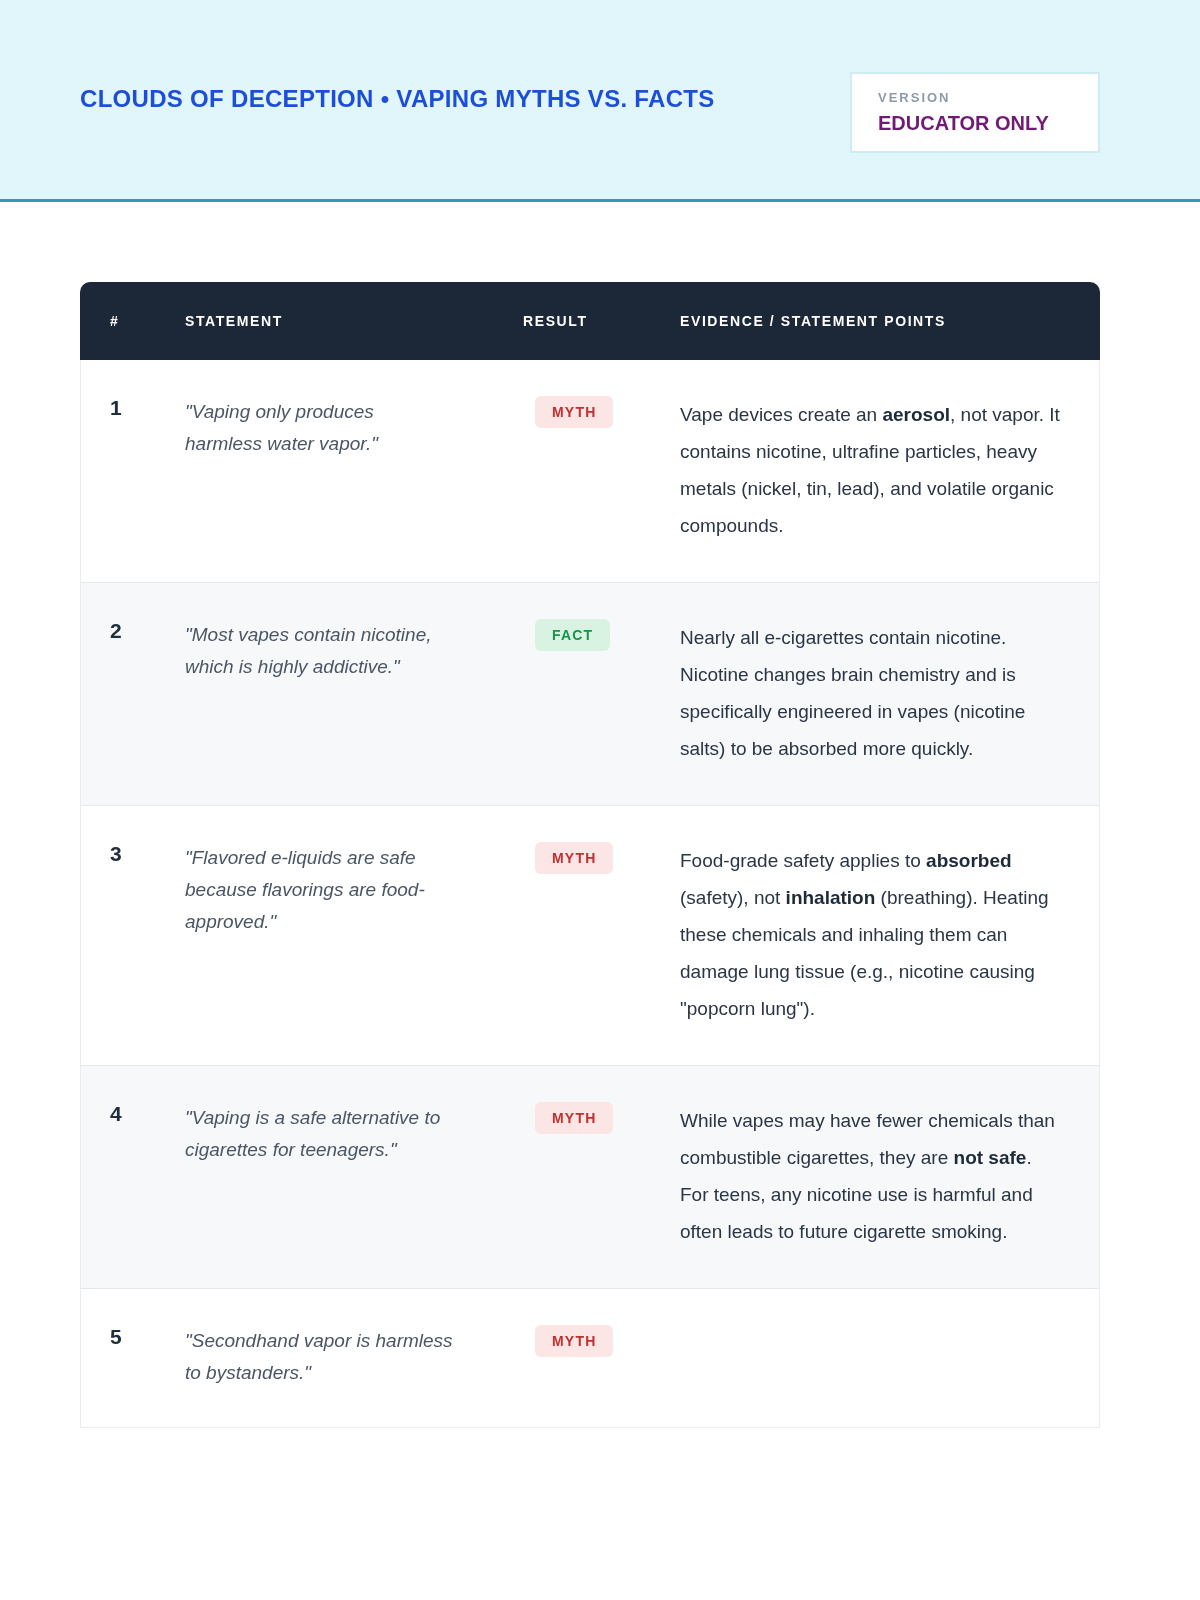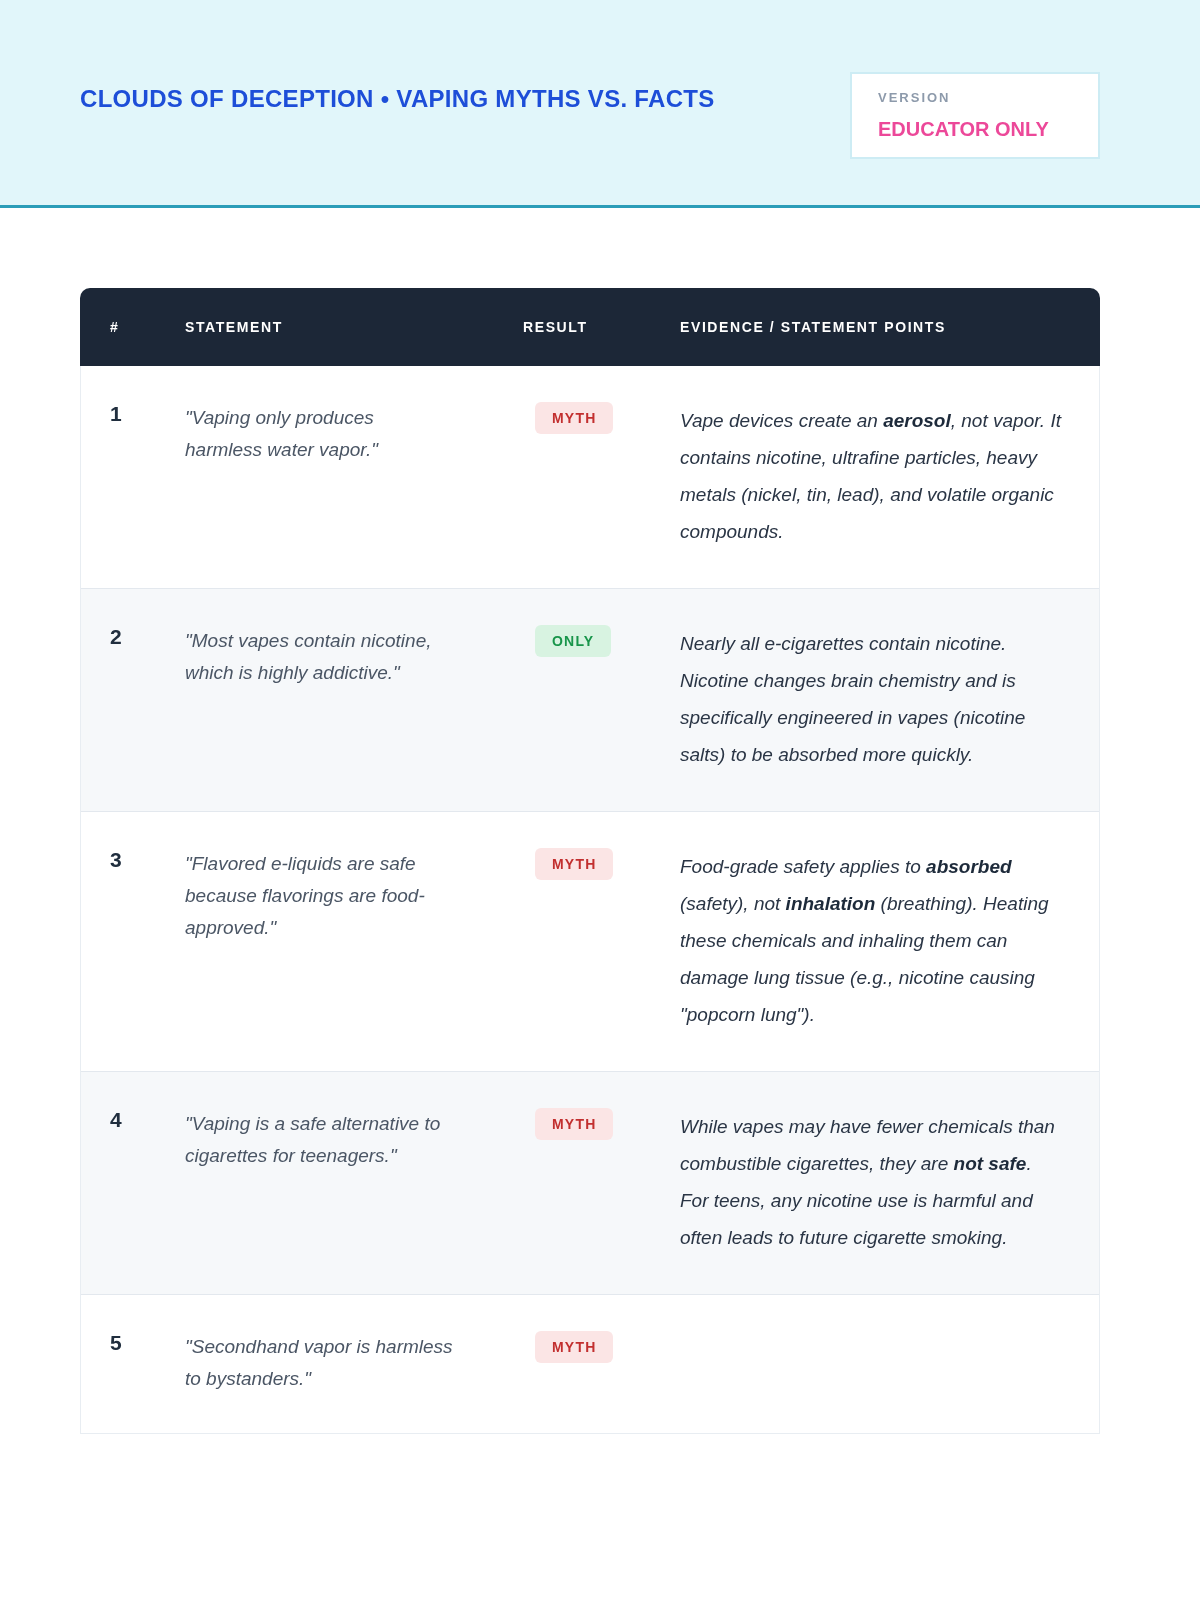--- a/index.html
+++ b/index.html
@@ -24,21 +24,21 @@
     color: #1d4ed8; letter-spacing: 0.3px;
   }
   .version-box {
     background: #ffffff; border: 2px solid #cdecf4; border-radius: 0;
     padding: 16px 26px; margin-top: 2px; min-width: 250px;
   }
   .version-label {
     font-size: 13px; font-weight: bold; color: #8d9aab; letter-spacing: 2px;
   }
   .version-value {
-    font-size: 20px; font-weight: 800; color: #ec4899; margin-top: 13px;
+    font-size: 20px; font-weight: 800; color: #701a75; margin-top: 7px;
   }
   
   .table { width: 1020px; margin: 80px 0 0 80px; }
   .thead {
     display: grid; grid-template-columns: 105px 338px 157px 1fr;
     background: #1c2737; color: #ffffff;
     border-radius: 10px 10px 0 0;
     padding: 31px 0;
     font-size: 14px; font-weight: bold; letter-spacing: 1.6px;
   }
@@ -52,21 +52,21 @@
   .trow.alt { background: #f6f8fa; }
   .cell { padding-top: 36px; padding-bottom: 38px; }
   .cell.num {
     padding-left: 29px; font-size: 21px; font-weight: bold; color: #202e3e;
   }
   .cell.statement {
     padding-right: 70px; font-style: italic; color: #4b5665;
     font-size: 19px; line-height: 32px;
   }
   .cell.evidence {
-    padding-right: 34px; font-size: 19px; line-height: 37px; color: #2a3545; font-style: italic;
+    padding-right: 34px; font-size: 19px; line-height: 37px; color: #2a3545;
   }
   .cell.evidence b { color: #1d2a3a; }
   .badge {
     display: inline-block; font-size: 14px; font-weight: bold;
     letter-spacing: 1.2px; padding: 8px 17px; border-radius: 6px; margin-left: 12px;
   }
   .badge.myth { background: #fbe5e5; color: #c22f2f; }
   .badge.fact { background: #d8f3e1; color: #18954a; }
 </style>
 </head>
@@ -92,21 +92,21 @@
   <div class="tbody">
       <div class="trow">
         <div class="cell num">1</div>
         <div class="cell statement">"Vaping only produces harmless water vapor."</div>
         <div class="cell result"><span class="badge myth">MYTH</span></div>
         <div class="cell evidence"><span>Vape devices create an </span><b>aerosol</b><span>, not vapor. It contains nicotine, ultrafine particles, heavy metals (nickel, tin, lead), and volatile organic compounds.</span></div>
       </div>
       <div class="trow alt">
         <div class="cell num">2</div>
         <div class="cell statement">"Most vapes contain nicotine, which is highly addictive."</div>
-        <div class="cell result"><span class="badge fact">ONLY</span></div>
+        <div class="cell result"><span class="badge fact">FACT</span></div>
         <div class="cell evidence"><span>Nearly all e-cigarettes contain nicotine. Nicotine changes brain chemistry and is specifically engineered in vapes (nicotine salts) to be absorbed more quickly.</span></div>
       </div>
       <div class="trow">
         <div class="cell num">3</div>
         <div class="cell statement">"Flavored e-liquids are safe because flavorings are food-approved."</div>
         <div class="cell result"><span class="badge myth">MYTH</span></div>
         <div class="cell evidence"><span>Food-grade safety applies to </span><b>absorbed</b><span> (safety), not </span><b>inhalation</b><span> (breathing). Heating these chemicals and inhaling them can damage lung tissue (e.g., nicotine causing "popcorn lung").</span></div>
       </div>
       <div class="trow alt">
         <div class="cell num">4</div>

